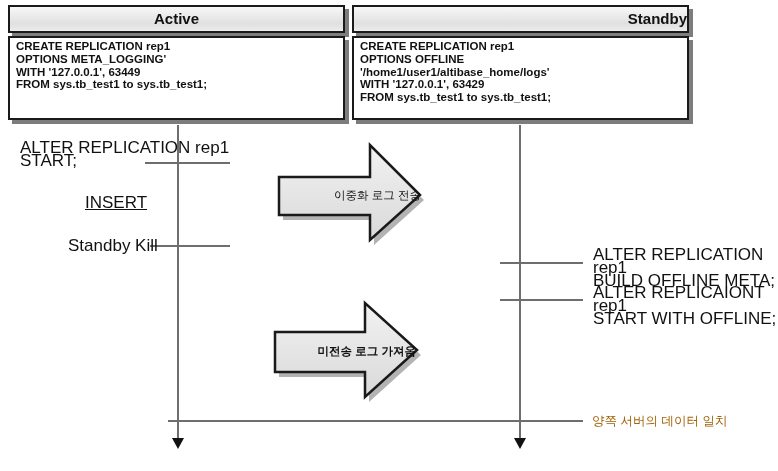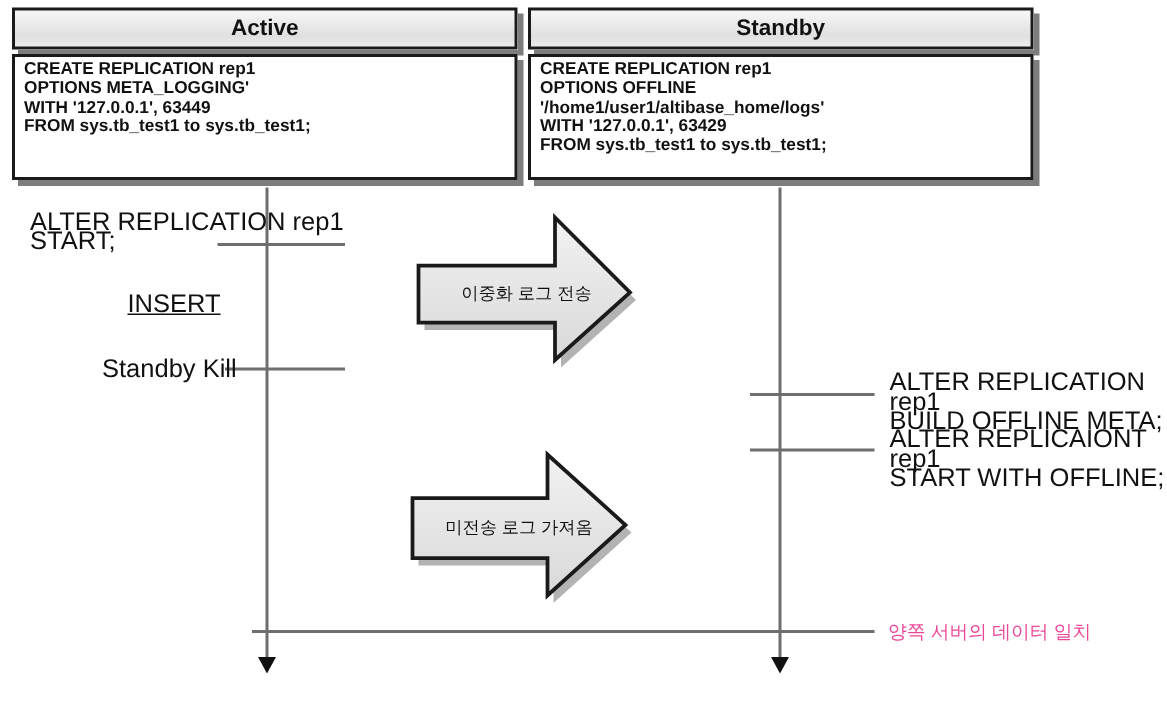--- a/index.html
+++ b/index.html
@@ -56,45 +56,45 @@
 
   
   .event-label {
     font-size: 17px;
     line-height: 13px;
     color: #111111;
     white-space: pre-line;
   }
   .korean-label {
     font-size: 12.5px;
-    color: #ec4899;
+    color: #a16207;
     white-space: nowrap;
   }
   .arrow-label {
     font-size: 11.5px;
     color: #111111;
-    text-align: center;
+    text-align: right;
     width: 140px;
     white-space: nowrap;
   }
 </style>
 </head>
 <body>
 
 <div class="canvas">
 
   <div class="abs server-header" style="left:8px; top:5px;">
     <span>Active</span>
   </div>
   <div class="abs server-body" style="left:8px; top:36px;">CREATE REPLICATION rep1
 OPTIONS META_LOGGING'
 WITH '127.0.0.1', 63449
 FROM sys.tb_test1 to sys.tb_test1;</div>
 
-  <div class="abs server-header" style="left:352px; top:5px;">
+  <div class="abs server-header" style="left:352px; top:5px;text-align:right;">
     <span>Standby</span>
   </div>
   <div class="abs server-body" style="left:352px; top:36px;">CREATE REPLICATION rep1
 OPTIONS OFFLINE
 '/home1/user1/altibase_home/logs'
 WITH '127.0.0.1', 63429
 FROM sys.tb_test1 to sys.tb_test1;</div>
 
   <div class="abs vline" style="left:177px; top:125px; height:315px;"></div>
   <div class="abs vline" style="left:519px; top:125px; height:315px;"></div>
@@ -128,15 +128,15 @@
     </defs>
     <polygon points="7,35 98,35 98,3 148,53 98,98 98,73 7,73" transform="translate(4,5)" fill="#b3b3b3"></polygon>
     <polygon points="7,35 98,35 98,3 148,53 98,98 98,73 7,73" fill="url(#arrowGrad)" stroke="#1a1a1a" stroke-width="2.5"></polygon>
   </svg>
   <div class="abs arrow-label" style="left:281px; top:188px;">이중화 로그 전송</div>
 
   <svg class="abs" style="left:268px; top:300px;" width="156" height="102" viewBox="0 0 156 102">
     <polygon points="7,32 97,32 97,3 149,50 97,97 97,72 7,72" transform="translate(4,5)" fill="#b3b3b3"></polygon>
     <polygon points="7,32 97,32 97,3 149,50 97,97 97,72 7,72" fill="url(#arrowGrad)" stroke="#1a1a1a" stroke-width="2.5"></polygon>
   </svg>
-  <div class="abs arrow-label" style="left:276px; top:344px;">미전송 로그 가져옴</div>
+  <div class="abs arrow-label" style="left:276px; top:344px;font-weight:bold;">미전송 로그 가져옴</div>
 
 </div>
 
 </body></html>

